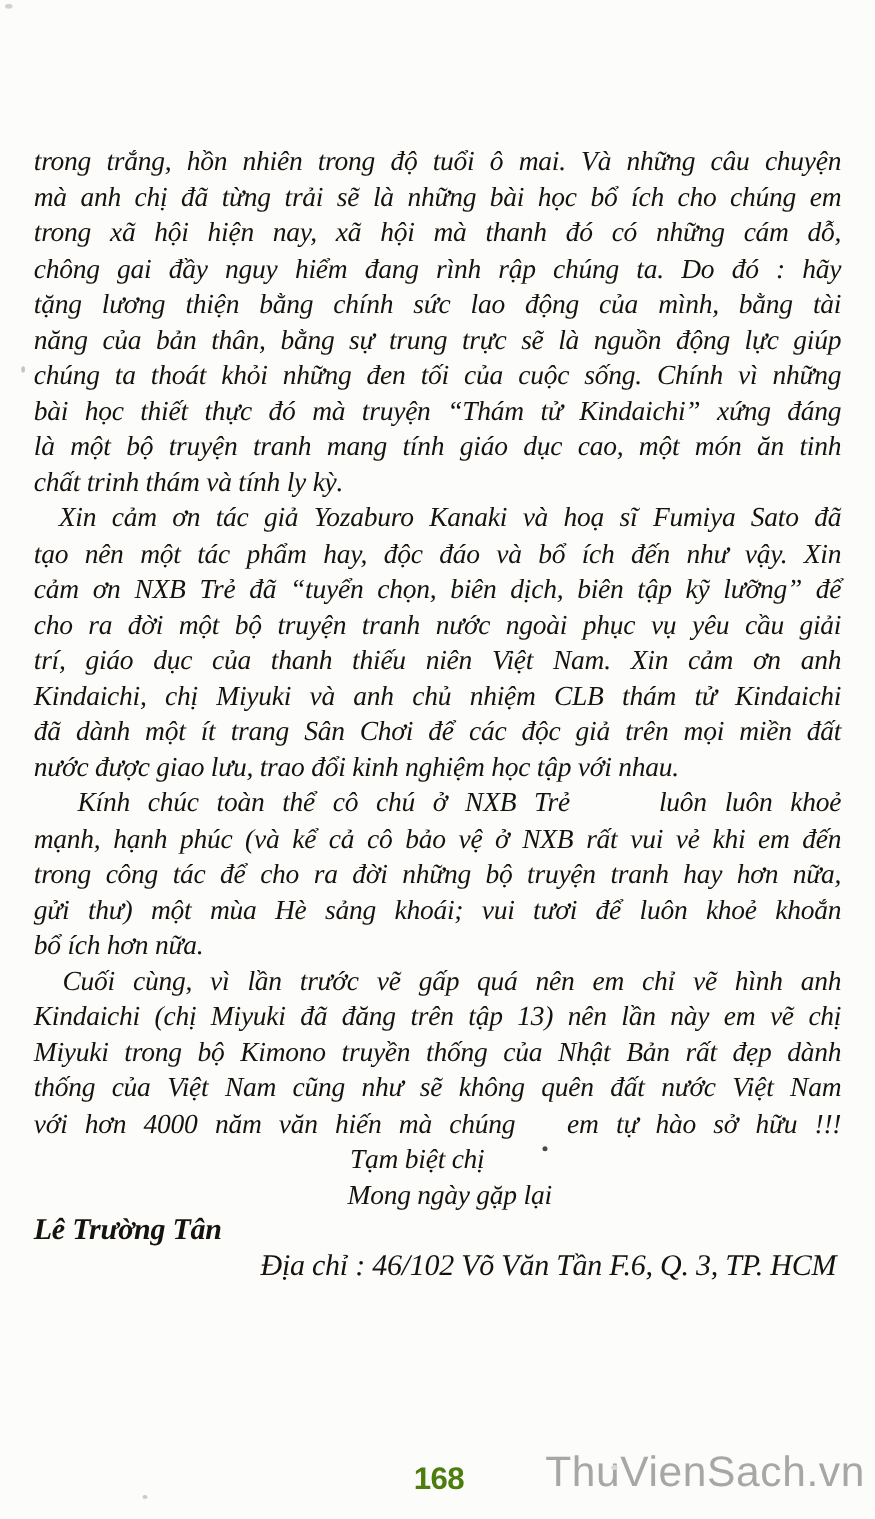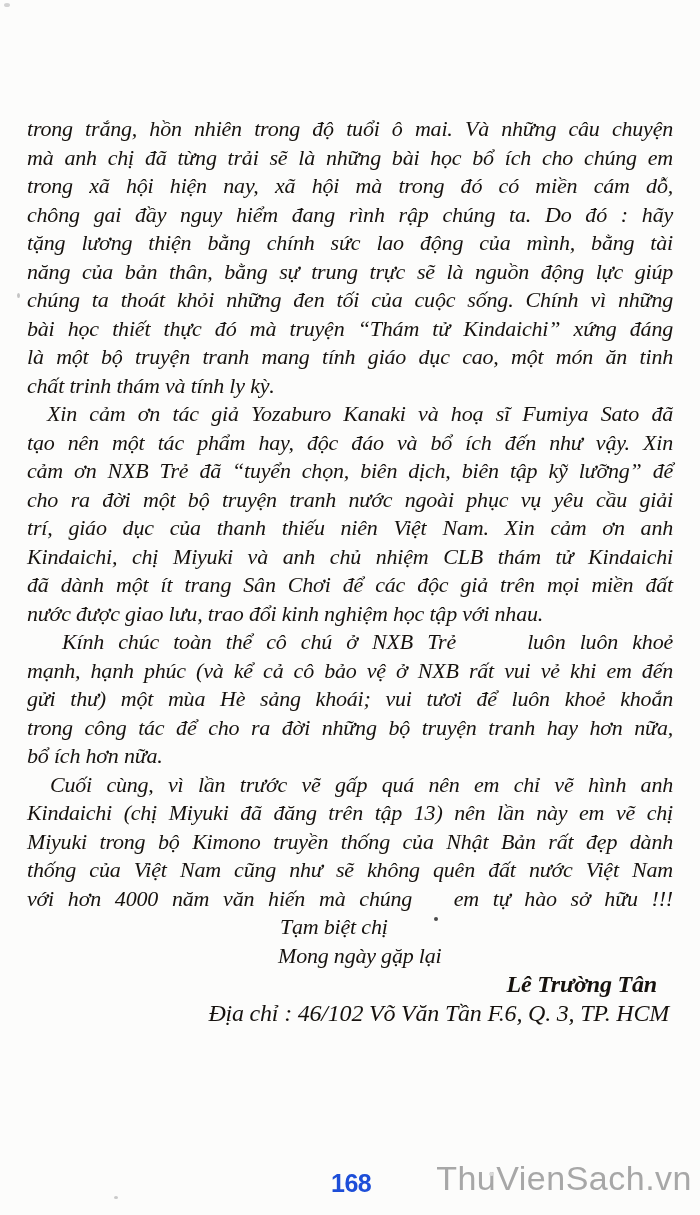--- a/index.html
+++ b/index.html
@@ -37,39 +37,39 @@
   .lline {
     text-align: left;
     text-align-last: left;
   }
   .i20 { text-indent: 20px; }
   .i23 { text-indent: 23px; }
   .i35 { text-indent: 35px; }
   .c1 { padding-left: 253px; }
   .c2 { padding-left: 251px; }
   .sig-name {
-    text-align: right;
+    text-align: left;
     padding-right: 16px;
     font-weight: bold;
     font-size: 24px;
   }
   .sig-addr {
     text-align: right;
     padding-right: 4px;
     font-size: 24px;
   }
   .pagenum {
     position: absolute;
     left: 331px;
     top: 1169px;
     font-family: "Liberation Sans", "DejaVu Sans", sans-serif;
     font-weight: bold;
     font-size: 25px;
     letter-spacing: -0.5px;
-    color: #1d4ed8;
+    color: #4d7c0f;
   }
   .watermark {
     position: absolute;
     right: 8px;
     top: 1159px;
     font-family: "Liberation Sans", "DejaVu Sans", sans-serif;
     font-weight: normal;
     font-size: 34px;
     letter-spacing: 0.5px;
     color: #a7a7a7;
@@ -87,21 +87,21 @@
 </head>
 <body>
 
 <div class="page">
 
   <div class="letter">
 
     <div class="para">
       <div class="line jline">trong trắng, hồn nhiên trong độ tuổi ô mai. Và những câu chuyện</div>
       <div class="line jline">mà anh chị đã từng trải sẽ là những bài học bổ ích cho chúng em</div>
-      <div class="line jline">trong xã hội hiện nay, xã hội mà trong đó có miền cám dỗ,</div>
+      <div class="line jline">trong xã hội hiện nay, xã hội mà thanh đó có những cám dỗ,</div>
       <div class="line jline">chông gai đầy nguy hiểm đang rình rập chúng ta. Do đó : hãy</div>
       <div class="line jline">tặng lương thiện bằng chính sức lao động của mình, bằng tài</div>
       <div class="line jline">năng của bản thân, bằng sự trung trực sẽ là nguồn động lực giúp</div>
       <div class="line jline">chúng ta thoát khỏi những đen tối của cuộc sống. Chính vì những</div>
       <div class="line jline">bài học thiết thực đó mà truyện “Thám tử Kindaichi” xứng đáng</div>
       <div class="line jline">là một bộ truyện tranh mang tính giáo dục cao, một món ăn tinh</div>
       <div class="line lline">chất trinh thám và tính ly kỳ.</div>
     </div>
 
     <div class="para">
@@ -111,22 +111,22 @@
       <div class="line jline">cho ra đời một bộ truyện tranh nước ngoài phục vụ yêu cầu giải</div>
       <div class="line jline">trí, giáo dục của thanh thiếu niên Việt Nam. Xin cảm ơn anh</div>
       <div class="line jline">Kindaichi, chị Miyuki và anh chủ nhiệm CLB thám tử Kindaichi</div>
       <div class="line jline">đã dành một ít trang Sân Chơi để các độc giả trên mọi miền đất</div>
       <div class="line lline">nước được giao lưu, trao đổi kinh nghiệm học tập với nhau.</div>
     </div>
 
     <div class="para">
       <div class="line jline i35">Kính chúc toàn thể cô chú ở NXB Trẻ&nbsp;&nbsp;&nbsp;&nbsp; luôn luôn khoẻ</div>
       <div class="line jline">mạnh, hạnh phúc (và kể cả cô bảo vệ ở NXB rất vui vẻ khi em đến</div>
+      <div class="line jline">trong công tác để cho ra đời những bộ truyện tranh hay hơn nữa,</div>
       <div class="line jline">gửi thư) một mùa Hè sảng khoái; vui tươi để luôn khoẻ khoắn</div>
-      <div class="line jline">trong công tác để cho ra đời những bộ truyện tranh hay hơn nữa,</div>
       <div class="line lline">bổ ích hơn nữa.</div>
     </div>
 
     <div class="para">
       <div class="line jline i23">Cuối cùng, vì lần trước vẽ gấp quá nên em chỉ vẽ hình anh</div>
       <div class="line jline">Kindaichi (chị Miyuki đã đăng trên tập 13) nên lần này em vẽ chị</div>
       <div class="line jline">Miyuki trong bộ Kimono truyền thống của Nhật Bản rất đẹp dành</div>
       <div class="line jline">thống của Việt Nam cũng như sẽ không quên đất nước Việt Nam</div>
       <div class="line jline">với hơn 4000 năm văn hiến mà chúng&nbsp;&nbsp; em tự hào sở hữu !!!</div>
     </div>

